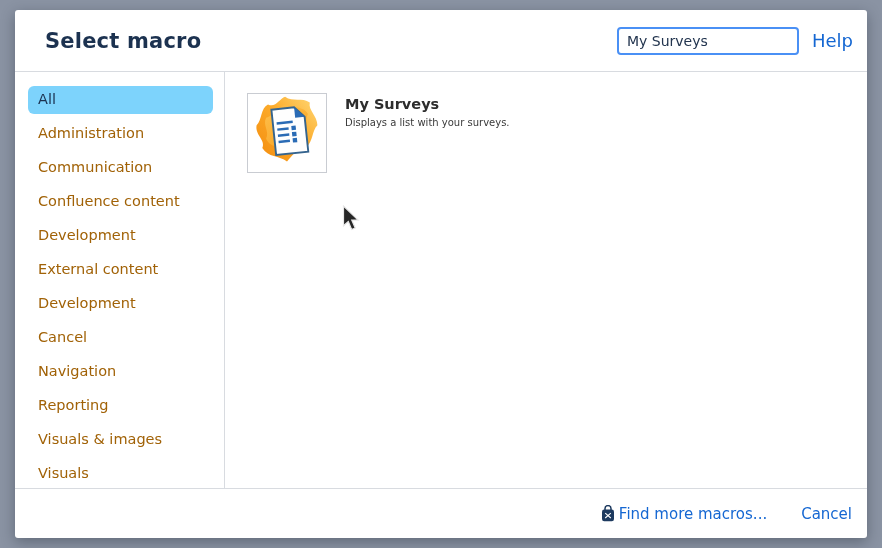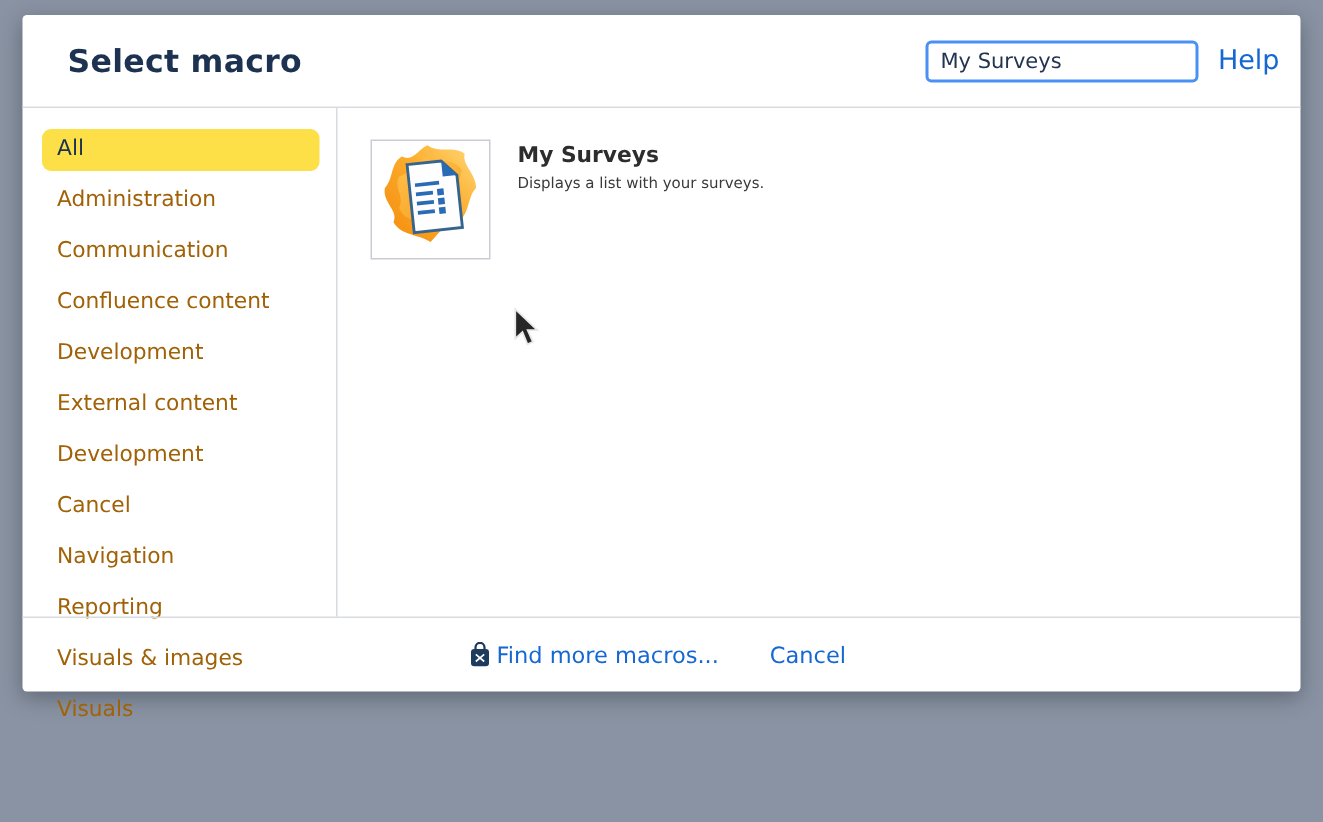--- a/index.html
+++ b/index.html
@@ -3,21 +3,21 @@
 <meta charset="utf-8">
 <style>
   * { box-sizing: border-box; }
   html,body { margin:0; padding:0; }
   body {
     width:882px; height:548px; position:relative; overflow:hidden;
     background:#8a93a3;
     font-family:"DejaVu Sans","Liberation Sans",sans-serif;
   }
   .dialog {
-    position:absolute; left:15px; top:10px; width:852px; height:451px;
+    position:absolute; left:15px; top:10px; width:852px; height:528px;
     background:#ffffff; border-radius:3px;
     box-shadow:0 4px 14px rgba(20,28,40,.35);
     display:flex; flex-direction:column;
   }
   
   .dlg-header {
     height:62px; flex:0 0 62px; display:flex; align-items:center;
     padding:0 14px 0 30px; border-bottom:1px solid #d8dbe0;
   }
   .dlg-title {
@@ -29,34 +29,34 @@
     outline:none; background:#fff;
   }
   .help-link { margin-left:13px; font-size:18px; color:#1567d2; text-decoration:none; cursor:pointer; }
   
   .dlg-body { flex:1; display:flex; min-height:0; }
   .sidebar { width:210px; flex:0 0 210px; border-right:1px solid #d8dbe0; padding-top:14px; }
   .side-item {
     margin:0 11px 6px 13px; padding:4px 10px 5px 10px; border-radius:6px;
     font-size:14.5px; color:#a16207; cursor:pointer; line-height:19px;
   }
-  .side-item.selected { background:#fde047; color:#1c3250; }
+  .side-item.selected { background:#7dd3fc; color:#1c3250; }
   .content { flex:1; position:relative; padding:21px 20px 0 22px; }
   .macro-item { display:flex; align-items:flex-start; cursor:pointer; }
   .macro-icon-box {
     width:80px; height:80px; flex:0 0 80px; border:1px solid #c9ccd2; background:#fff;
     display:flex; align-items:center; justify-content:center;
   }
   .macro-text { margin-left:18px; padding-top:3px; }
   .macro-title { font-size:14.5px; font-weight:bold; color:#2d2d2d; }
   .macro-desc  { font-size:10px; color:#3a3a3a; margin-top:5px; }
   
   .dlg-footer {
     flex:0 0 50px; border-top:1px solid #d8dbe0;
-    display:flex; align-items:center; justify-content:center;
+    display:flex; align-items:center; justify-content:flex-end;
     padding:0 15px 0 10px;
     gap:34px;
   }
   .find-more {
     display:flex; align-items:center; gap:4px;
     color:#1567d2; font-size:15px; cursor:pointer; text-decoration:none;
   }
   .cancel-link { color:#1567d2; font-size:15px; cursor:pointer; text-decoration:none; }
   .pointer-cursor { position:absolute; left:341px; top:205px; z-index:50; pointer-events:none; }
 </style>

